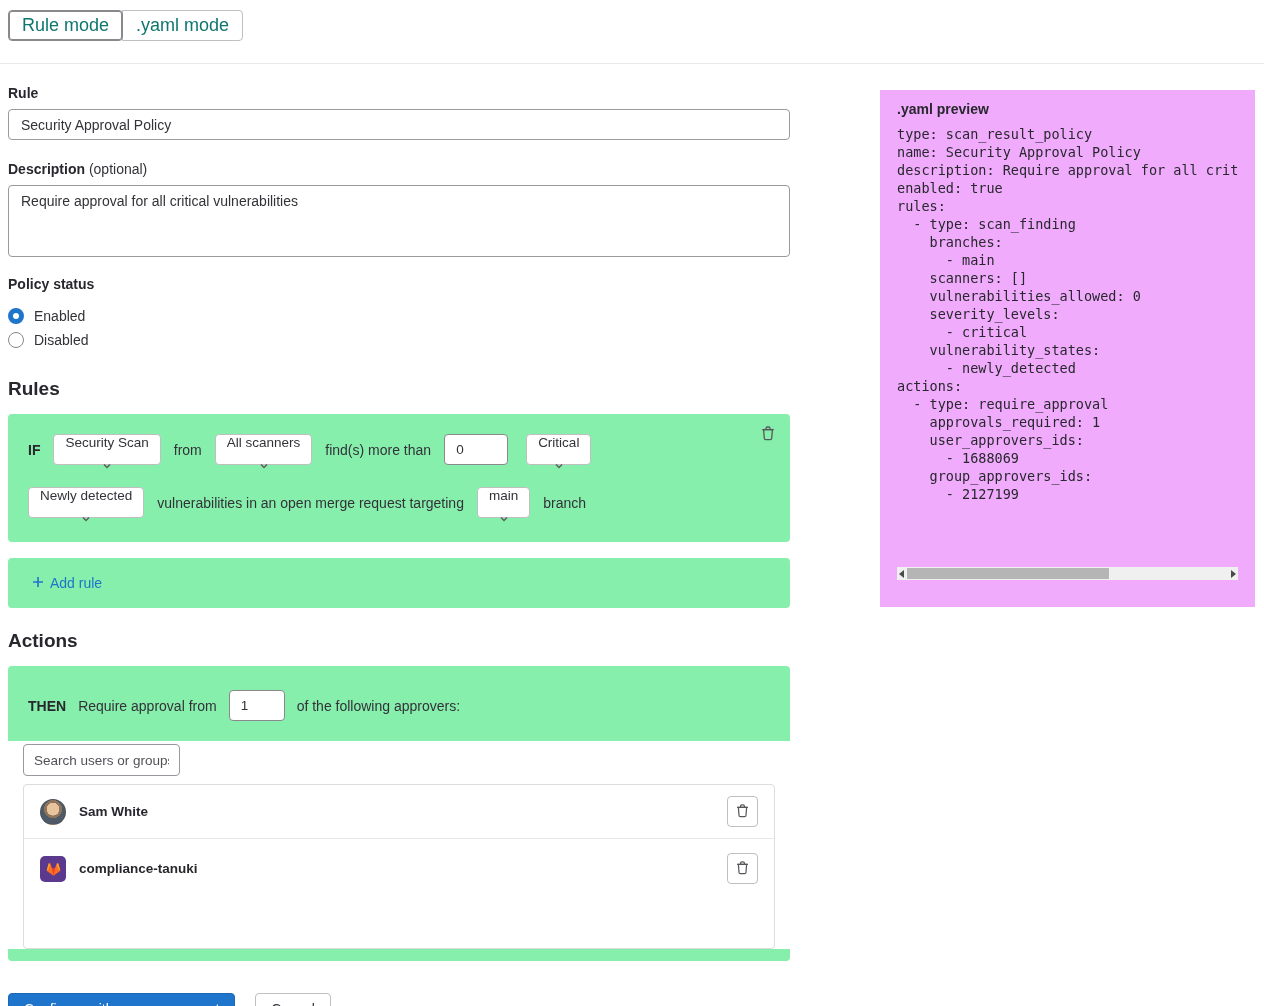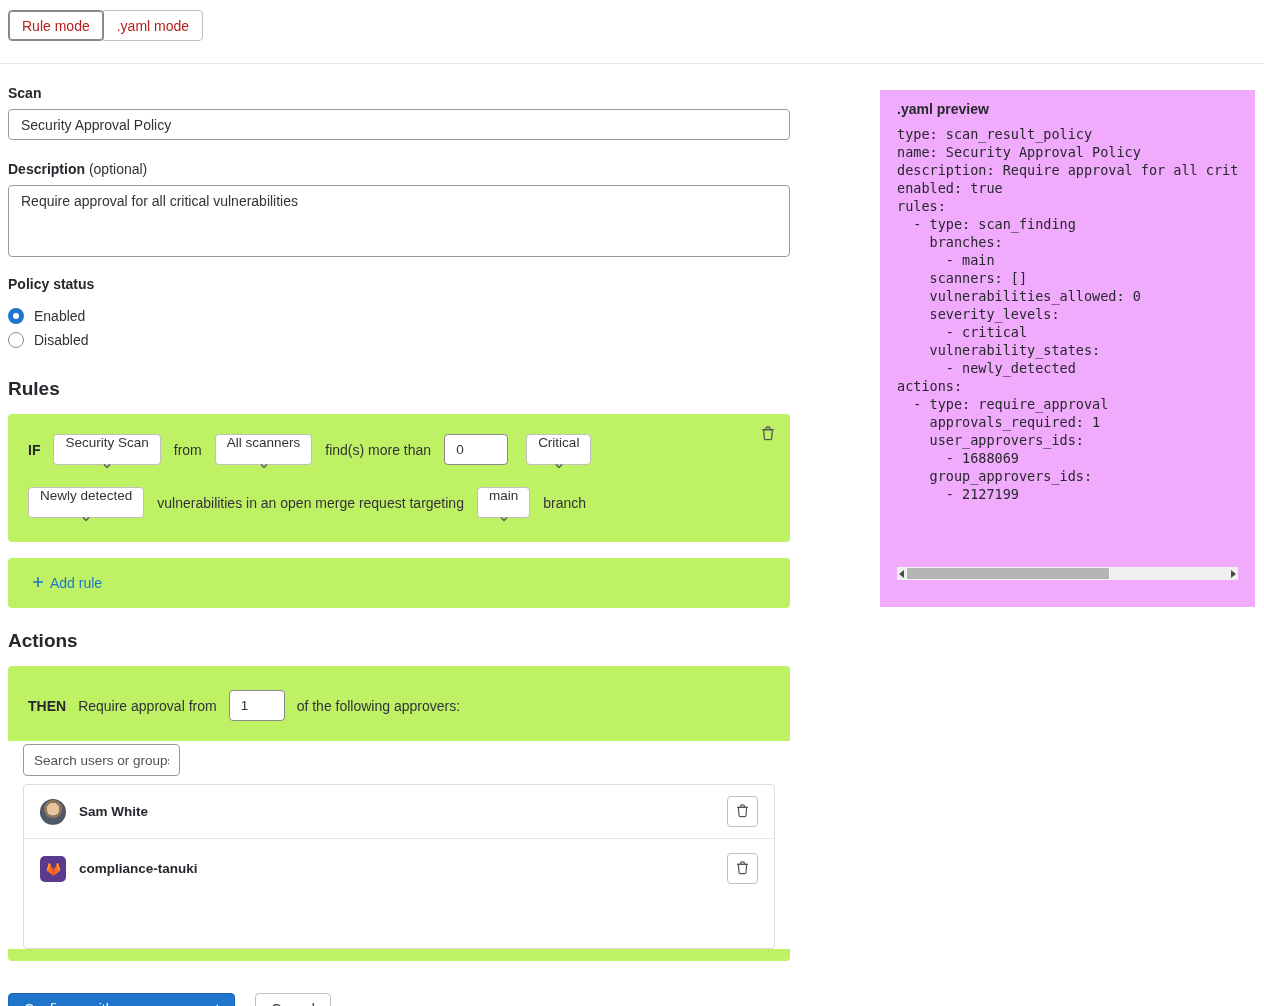--- a/index.html
+++ b/index.html
@@ -7,21 +7,21 @@
   body {
     width:1264px; height:1006px; position:relative;
     font-family:"Liberation Sans", sans-serif; font-size:14px; color:#333238;
   }
   .left-col { width:782px; margin-left:8px; }
 
   
   .seg-group { display:flex; margin:10px 0 0 8px; }
   .seg-btn {
     height:31px; padding:0 13px; background:#fff; border:1px solid #bfbfbf;
-    font-size:14px; color:#b91c1c; display:flex; align-items:center; cursor:pointer;
+    font-size:18px; color:#0f766e; display:flex; align-items:center; cursor:pointer;
   }
   .seg-btn.first { border-radius:4px 0 0 4px; }
   .seg-btn.last  { border-radius:0 4px 4px 0; margin-left:-1px; }
   .seg-btn.selected { border-color:#89888d; box-shadow:inset 0 0 0 1px #89888d; position:relative; z-index:2; border-radius:4px; }
 
   .divider { border:none; border-top:1px solid #e8e8e8; margin:22px 0 0 0; }
 
   .field-label { font-weight:700; color:#28272d; margin-top:21px; margin-bottom:8px; }
   .optional { font-weight:400; color:#333238; }
 
@@ -34,21 +34,21 @@
     padding:7px 12px; font-family:inherit; font-size:14px; color:#333238; resize:none; background:#fff;
   }
 
   .radio-row { display:flex; align-items:flex-end; gap:10px; height:24px; cursor:pointer; }
   .radio { width:16px; height:16px; border-radius:50%; background:#fff; flex:0 0 auto; }
   .radio.checked { border:5px solid #1f75cb; }
   .radio.unchecked { border:1px solid #89888d; }
 
   h2.section-heading { font-size:19px; font-weight:700; color:#28272d; margin:30px 0 14px 0; }
 
-  .panel { width:782px; background:#bef264; border-radius:4px; }
+  .panel { width:782px; background:#86efac; border-radius:4px; }
   .rule-panel { position:relative; padding:20px 20px 24px 20px; margin-top:2px; }
   .rule-row { display:flex; align-items:center; gap:13px; flex-wrap:nowrap; }
   .rule-row + .rule-row { margin-top:22px; }
   .if-label, .then-label { font-weight:700; color:#28272d; }
 
   .dropdown {
     height:31px; background:#fff; border:1px solid #bfbfbf; border-radius:4px;
     display:inline-flex; align-items:center; gap:9px; padding:0 11px; cursor:pointer;
     font-size:13.5px; color:#333238; white-space:nowrap;flex-direction:column;
   }
@@ -125,21 +125,21 @@
 
 <div class="seg-group">
   <button class="seg-btn first selected">Rule mode</button>
   <button class="seg-btn last">.yaml mode</button>
 </div>
 
 <hr class="divider">
 
 <div class="left-col">
 
-  <div class="field-label">Scan</div>
+  <div class="field-label">Rule</div>
   <input class="text-input" type="text" value="Security Approval Policy" style="">
 
   <div class="field-label">
     <span>Description</span>
     <span class="optional">(optional)</span>
   </div>
   <textarea class="text-area" style="">Require approval for all critical vulnerabilities</textarea>
 
   <div class="field-label" style="margin-top:16px;">Policy status</div>
   <div class="radio-row">

